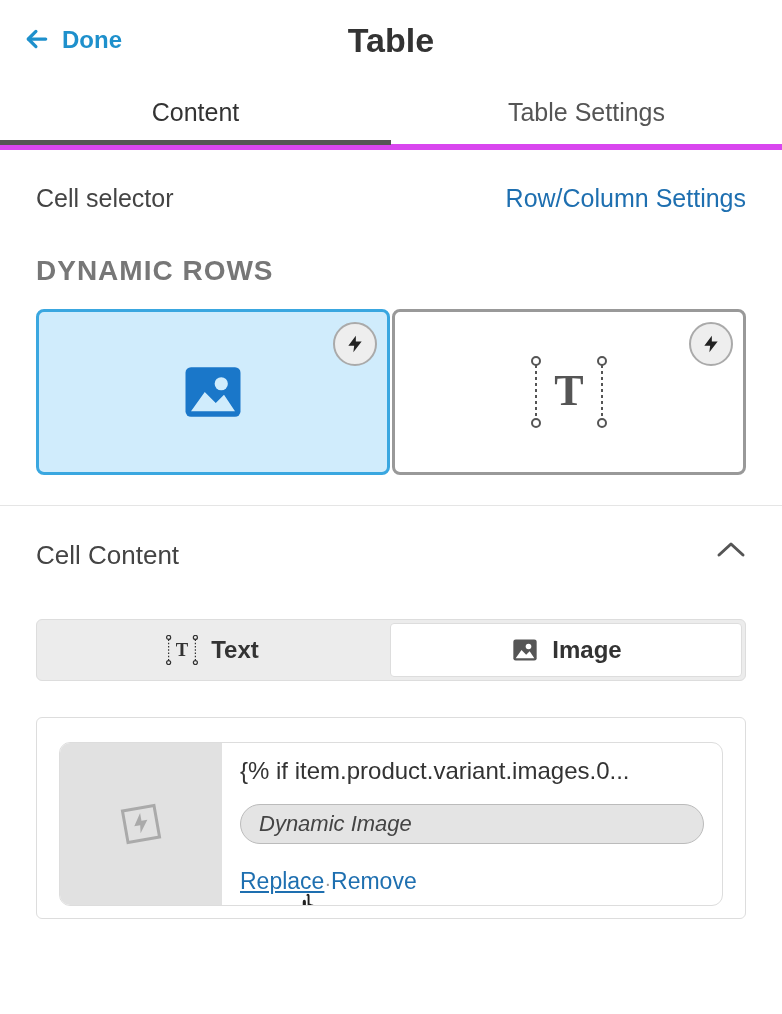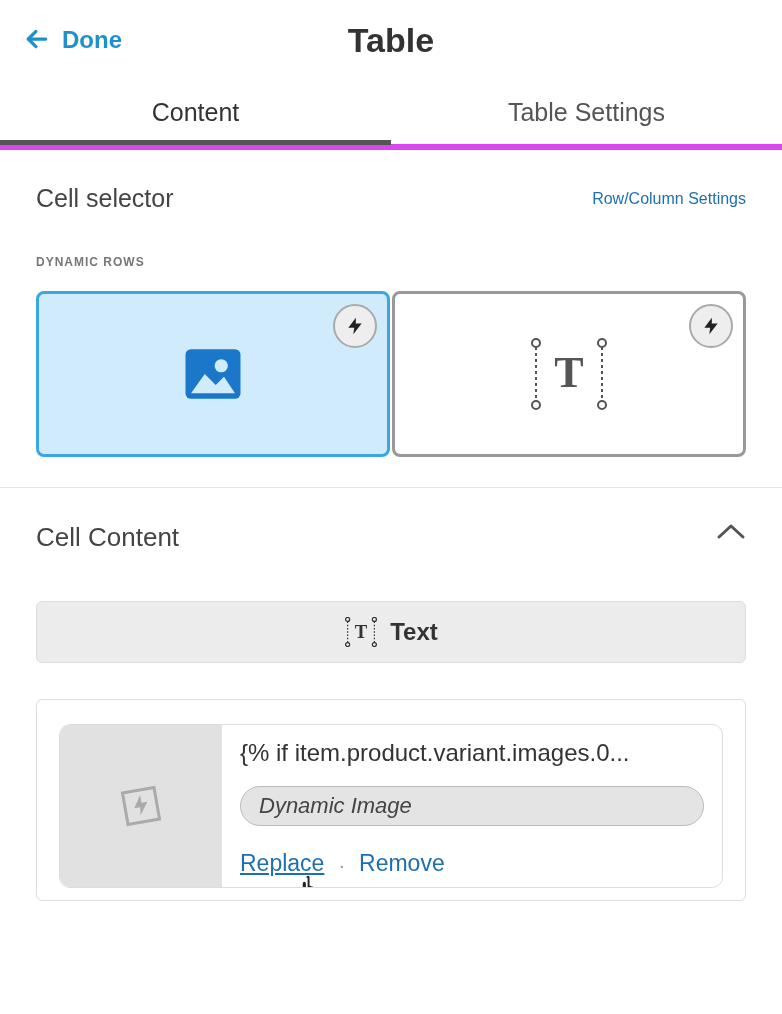--- a/index.html
+++ b/index.html
@@ -69,26 +69,26 @@
     display: flex;
     justify-content: space-between;
     align-items: center;
   }
   .section-label {
     font-size: 25px;
     color: #444;
   }
   .link {
     color: #1e6fb0;
-    font-size: 16px;
+    font-size: 25px;
     cursor: pointer;
   }
   .subhead {
     margin-top: 42px;
-    font-size: 12px;
+    font-size: 28px;
     font-weight: 600;
     letter-spacing: 1px;
     color: #777;
     text-transform: uppercase;
   }
   .cells-row {
     display: flex;
     gap: 2px;
     margin-top: 22px;
   }
@@ -210,21 +210,20 @@
     font-size: 22px;
     color: #444;
     width: fit-content;
     width: 100%;
     font-style: italic;
   }
   .actions-row {
     margin-top: 14px;
     display: flex;
     align-items: flex-end;
-    gap: 14px;
     font-size: 23px;
     position: relative;
   }
   .action-link {
     color: #1e6fb0;
     cursor: pointer;
   }
   .action-link.underline {
     text-decoration: underline;
   }
@@ -316,20 +315,28 @@
       <svg width="34" height="30" viewBox="0 0 78 74">
         <circle cx="6" cy="6" r="5" fill="none" stroke="#333" stroke-width="3"></circle>
         <circle cx="72" cy="6" r="5" fill="none" stroke="#333" stroke-width="3"></circle>
         <circle cx="6" cy="68" r="5" fill="none" stroke="#333" stroke-width="3"></circle>
         <circle cx="72" cy="68" r="5" fill="none" stroke="#333" stroke-width="3"></circle>
         <line x1="6" y1="11" x2="6" y2="63" stroke="#333" stroke-width="3" stroke-dasharray="4 4"></line>
         <line x1="72" y1="11" x2="72" y2="63" stroke="#333" stroke-width="3" stroke-dasharray="4 4"></line>
         <text x="39" y="52" text-anchor="middle" font-size="46" font-weight="700" fill="#333" font-family="Georgia, serif">T</text>
       </svg>
       <span>Text</span>
+    </div>
+    <div class="seg-item active">
+      <svg width="30" height="28" viewBox="0 0 24 24" fill="#555">
+          <rect x="2" y="3" width="20" height="18" rx="2"></rect>
+          <circle cx="15" cy="9" r="2.4" fill="#fff"></circle>
+          <path d="M4 19 L9 12 L13 16 L16 13 L20 19 Z" fill="#fff"></path>
+        </svg>
+      <span>Image</span>
     </div>
   </div>
 
   <div class="content-box">
     <div class="media-row">
       <div class="thumb">
         <svg width="50" height="50" viewBox="0 0 50 50">
           <g transform="rotate(-10 25 25)">
             <rect x="9" y="9" width="32" height="32" fill="none" stroke="#aaa" stroke-width="3"></rect>
             <path d="M26 14 L18 26 H24 L23 34 L32 22 H26 Z" fill="#aaa"></path>

